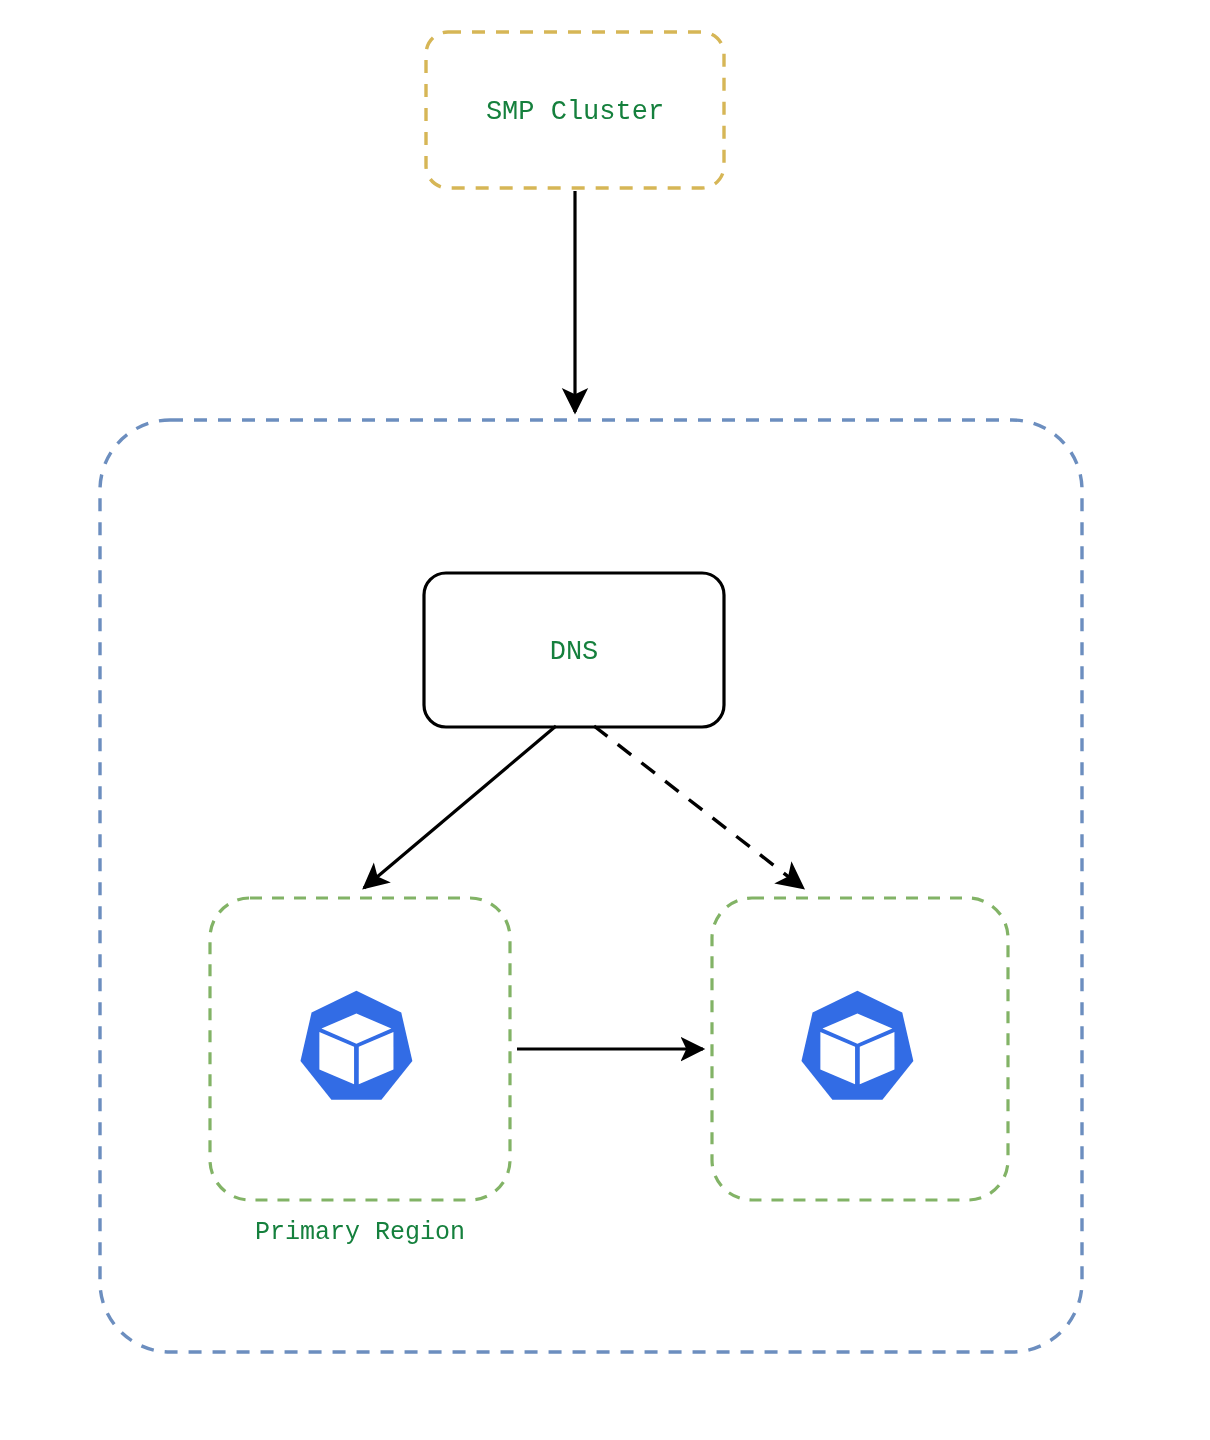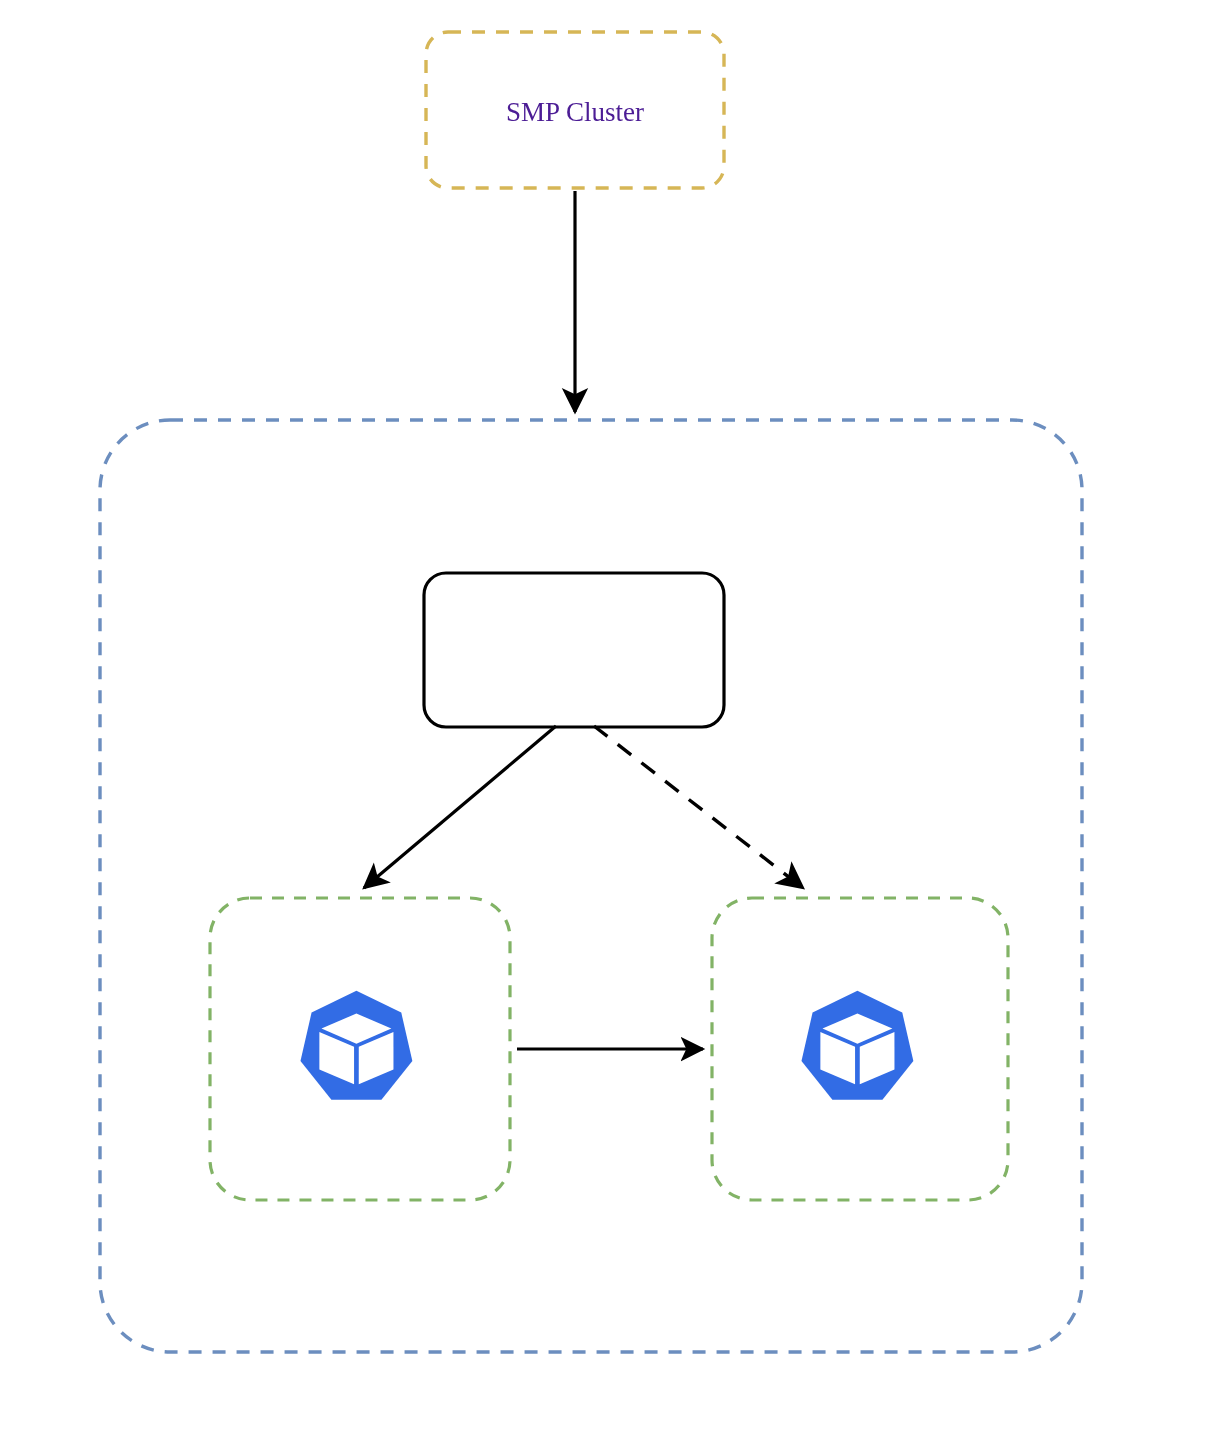--- a/index.html
+++ b/index.html
@@ -23,22 +23,22 @@
     position: absolute;
     top: 0;
     left: 0;
     width: 1210px;
     height: 1440px;
   }
   .node-label {
     position: absolute;
     text-align: center;
     white-space: nowrap;
-    font-family: Liberation Serif, serif;
-    color: #4c1d95;
+    font-family: Liberation Mono, monospace;
+    color: #15803d;
     line-height: 1.2;
   }
   .label-smp {
     left: 426px;
     top: 96px;
     width: 298px;
     font-size: 27px;
   }
   .label-dns {
     left: 424px;
@@ -101,16 +101,18 @@
       <path fill="#326CE5" d="M 256 12 L 446 104 L 493 309 L 362 473 L 150 473 L 19 309 L 66 104 Z"></path>
       <path fill="#ffffff" d="M 256 108 L 404 172 L 256 236 L 108 172 Z"></path>
       <path fill="#ffffff" d="M 99 186 L 246 249 L 246 408 L 99 345 Z"></path>
       <path fill="#ffffff" d="M 413 186 L 413 345 L 266 408 L 266 249 Z"></path>
     </g>
 
   </svg>
 
   <div class="node-label label-smp">SMP Cluster</div>
 
+  <div class="node-label label-dns">DNS</div>
 
+  <div class="node-label label-primary">Primary Region</div>
 
 
 </div>
 
 </body></html>

